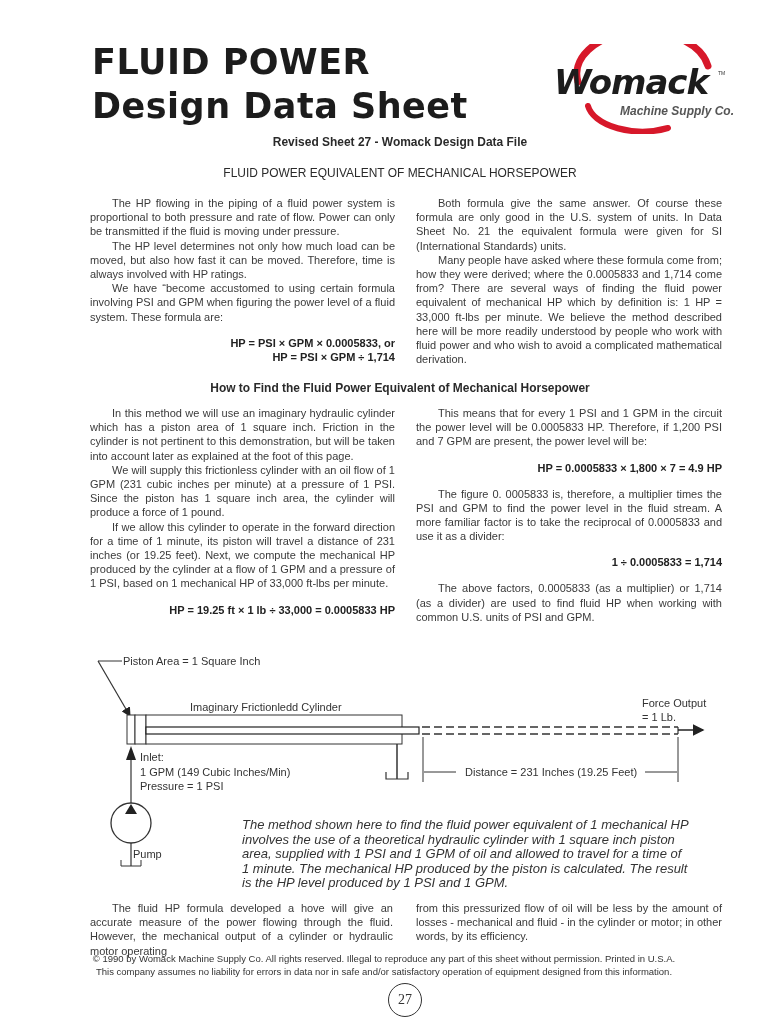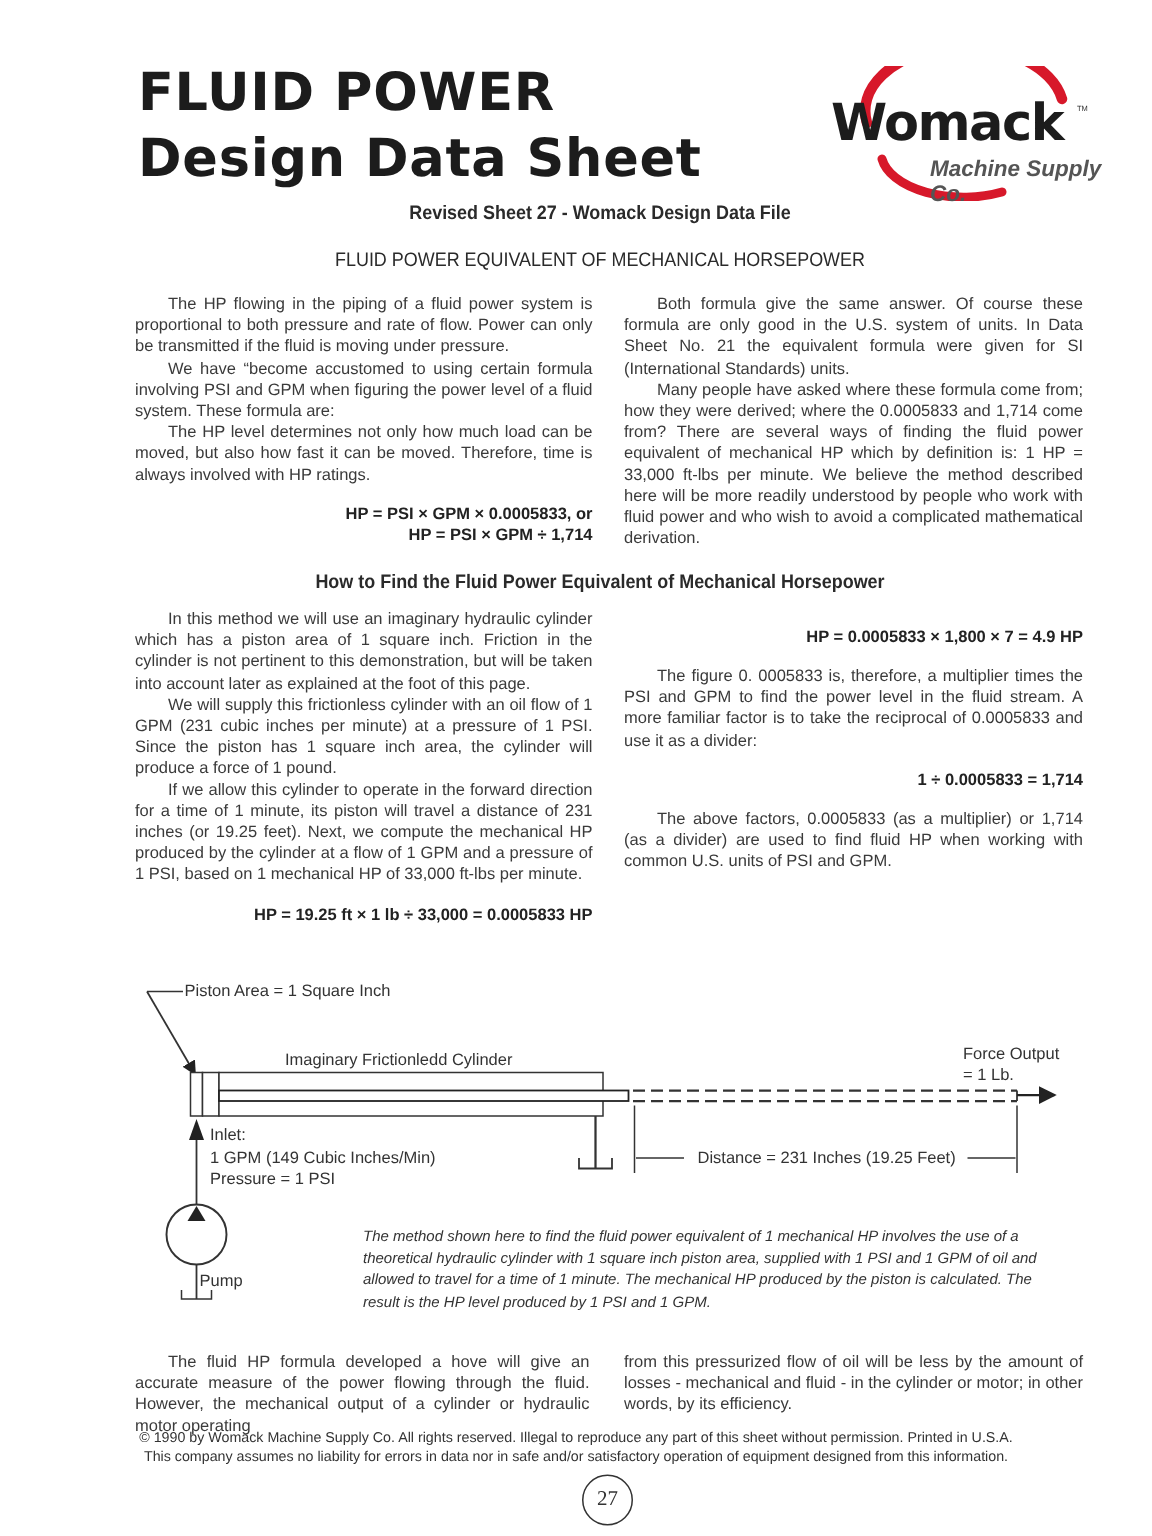--- a/index.html
+++ b/index.html
@@ -7,49 +7,49 @@
   .title { position: absolute; left: 92px; top: 40px; font-family: "DejaVu Sans", sans-serif; font-weight: bold; font-size: 35px; line-height: 44px; color: #1c1c1c; letter-spacing: 0.5px; }
   .logo { position: absolute; left: 548px; top: 44px; width: 190px; height: 90px; }
   .subtitle { position: absolute; left: 0; width: 800px; top: 134px; text-align: center; font-family: "Liberation Sans", sans-serif; font-weight: bold; font-size: 13px; color: #2a2a2a; transform: scaleX(0.92); transform-origin: 400px 0; }
   .heading1 { position: absolute; left: 0; width: 800px; top: 165px; text-align: center; font-size: 13px; color: #2a2a2a; transform: scaleX(0.92); transform-origin: 400px 0; }
   .heading2 { position: absolute; left: 0; width: 800px; top: 380px; text-align: center; font-weight: bold; font-size: 13px; color: #2a2a2a; transform: scaleX(0.92); transform-origin: 400px 0; }
   .col { position: absolute; font-size: 11px; line-height: 14.2px; text-align: justify; color: #3a3a3a; }
   .col p { margin: 0; text-indent: 22px; }
   .formula { text-align: right; font-weight: bold; font-size: 11px; line-height: 14px; color: #222; margin: 0; }
   .diagram { position: absolute; left: 0; top: 640px; width: 768px; height: 240px; }
   .dlabel { position: absolute; font-size: 11px; color: #333; line-height: 14px; }
-  .caption { position: absolute; left: 242px; top: 818px; width: 450px; font-size: 10px; font-style: italic; line-height: 14.5px; color: #333; }
+  .caption { position: absolute; left: 242px; top: 818px; width: 450px; font-size: 13px; font-style: italic; line-height: 14.5px; color: #333; }
   .copyright { position: absolute; left: 0; width: 768px; top: 952px; text-align: center; font-size: 9.5px; line-height: 13px; color: #333; }
   .pagenum { position: absolute; left: 388px; top: 983px; width: 32px; height: 32px; border: 1px solid #333; border-radius: 50%; text-align: center; line-height: 32px; font-family: "Liberation Serif", serif; font-size: 14px; color: #333; }
 </style>
 </head>
 <body>
 
 <div class="title">
   <div>FLUID POWER</div>
   <div>Design Data Sheet</div>
 </div>
 
 <div class="logo">
   <svg width="190" height="90" viewBox="0 0 190 90">
     <path d="M 30 38 A 62 40 0 0 1 160 22" fill="none" stroke="#d7182a" stroke-width="7" stroke-linecap="round"></path>
     <path d="M 40 62 A 55 30 0 0 0 120 84" fill="none" stroke="#d7182a" stroke-width="6" stroke-linecap="round"></path>
   </svg>
-  <div style="position:absolute; left:6px; top:18px; font-family:'DejaVu Sans',sans-serif; font-weight:bold; font-size:34px; color:#1c1c1c; letter-spacing:-1px;">Womack</div>
+  <div style="position:absolute; left:6px; top:18px; font-family:'DejaVu Sans',sans-serif; font-weight:bold; font-style:italic; font-size:34px; color:#1c1c1c; letter-spacing:-1px;">Womack</div>
   <div style="position:absolute; left:170px; top:26px; font-size:5px; color:#333;">TM</div>
-  <div style="position:absolute; left:72px; top:60px; font-family:'Liberation Sans',sans-serif; font-weight:bold; font-style:italic; font-size:15px; color:#555;">Machine Supply Co.</div>
+  <div style="position:absolute; left:72px; top:60px; font-family:'Liberation Sans',sans-serif; font-weight:bold; font-style:italic; font-size:12px; color:#555;">Machine Supply Co.</div>
 </div>
 
 <div class="subtitle">Revised Sheet 27 - Womack Design Data File</div>
 <div class="heading1">FLUID POWER EQUIVALENT OF MECHANICAL HORSEPOWER</div>
 
 <div class="col" style="left:90px; top:196px; width:305px;">
   <p>The HP flowing in the piping of a fluid power system is proportional to both pressure and rate of flow. Power can only be transmitted if the fluid is moving under pressure.</p>
+  <p>The HP level determines not only how much load can be moved, but also how fast it can be moved. Therefore, time is always involved with HP ratings.</p>
   <p>We have “become accustomed to using certain formula involving PSI and GPM when figuring the power level of a fluid system. These formula are:</p>
-  <p>The HP level determines not only how much load can be moved, but also how fast it can be moved. Therefore, time is always involved with HP ratings.</p>
   <div style="height:12px;"></div>
   <p class="formula" style="text-indent:0">HP = PSI × GPM × 0.0005833, or</p>
   <p class="formula" style="text-indent:0">HP = PSI × GPM ÷ 1,714</p>
 </div>
 
 <div class="col" style="left:416px; top:196px; width:306px;">
   <p>Both formula give the same answer. Of course these formula are only good in the U.S. system of units. In Data Sheet No. 21 the equivalent formula were given for SI (International Standards) units.</p>
   <p>Many people have asked where these formula come from; how they were derived; where the 0.0005833 and 1,714 come from? There are several ways of finding the fluid power equivalent of mechanical HP which by definition is: 1 HP = 33,000 ft-lbs per minute. We believe the method described here will be more readily understood by people who work with fluid power and who wish to avoid a complicated mathematical derivation.</p>
 </div>
 
@@ -57,20 +57,21 @@
 
 <div class="col" style="left:90px; top:406px; width:305px;">
   <p>In this method we will use an imaginary hydraulic cylinder which has a piston area of 1 square inch. Friction in the cylinder is not pertinent to this demonstration, but will be taken into account later as explained at the foot of this page.</p>
   <p>We will supply this frictionless cylinder with an oil flow of 1 GPM (231 cubic inches per minute) at a pressure of 1 PSI. Since the piston has 1 square inch area, the cylinder will produce a force of 1 pound.</p>
   <p>If we allow this cylinder to operate in the forward direction for a time of 1 minute, its piston will travel a distance of 231 inches (or 19.25 feet). Next, we compute the mechanical HP produced by the cylinder at a flow of 1 GPM and a pressure of 1 PSI, based on 1 mechanical HP of 33,000 ft-lbs per minute.</p>
   <div style="height:12px;"></div>
   <p class="formula" style="text-indent:0">HP = 19.25 ft × 1 lb ÷ 33,000 = 0.0005833 HP</p>
 </div>
 
 <div class="col" style="left:416px; top:406px; width:306px;">
+  <p>This means that for every 1 PSI and 1 GPM in the circuit the power level will be 0.0005833 HP. Therefore, if 1,200 PSI and 7 GPM are present, the power level will be:</p>
   <div style="height:12px;"></div>
   <p class="formula" style="text-indent:0">HP = 0.0005833 × 1,800 × 7 = 4.9 HP</p>
   <div style="height:12px;"></div>
   <p>The figure 0. 0005833 is, therefore, a multiplier times the PSI and GPM to find the power level in the fluid stream. A more familiar factor is to take the reciprocal of 0.0005833 and use it as a divider:</p>
   <div style="height:12px;"></div>
   <p class="formula" style="text-indent:0">1 ÷ 0.0005833 = 1,714</p>
   <div style="height:12px;"></div>
   <p>The above factors, 0.0005833 (as a multiplier) or 1,714 (as a divider) are used to find fluid HP when working with common U.S. units of PSI and GPM.</p>
 </div>
 

